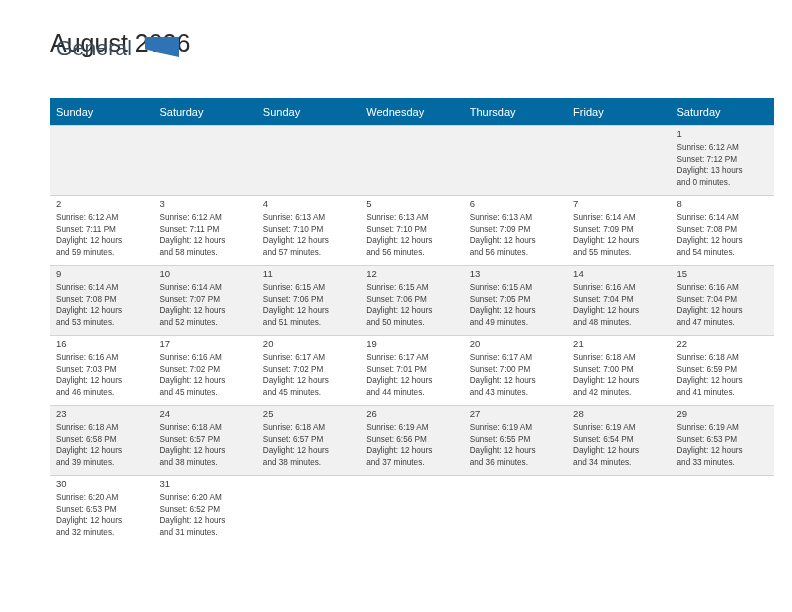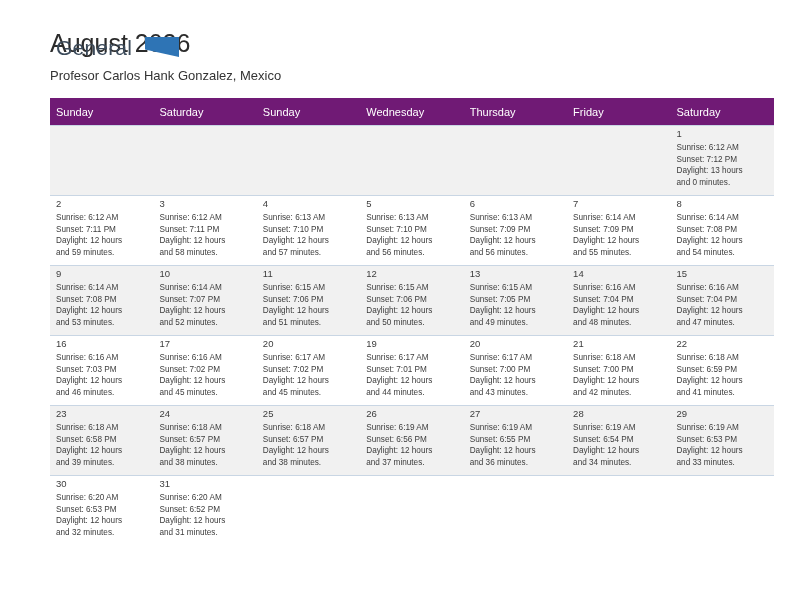--- a/index.html
+++ b/index.html
@@ -70,21 +70,21 @@
     margin-top: 10px;
     line-height: 16px;
   }
   table.cal {
     border-collapse: collapse;
     width: 724px;
     margin-top: 12px;
     table-layout: fixed;
   }
   table.cal th {
-    background: #701a75;
+    background: #0369a1;
     color: #ffffff;
     font-size: 11px;
     font-weight: normal;
     text-align: left;
     padding: 5px 0 5px 6px;
     height: 17px;
     border: none;
   }
   table.cal td {
     vertical-align: top;
@@ -123,21 +123,20 @@
 
 <div class="page">
 
   <div class="header">
     <div class="logo">
       <span class="logo-general">General</span>
       <span class="logo-flag"></span>
     </div>
     <div class="title-block">
       <div class="cal-title">August 2026</div>
-      <div class="cal-sub">Profesor Carlos Hank Gonzalez, Mexico</div>
     </div>
   </div>
 
   <table class="cal">
     <thead>
       <tr>
         <th>Sunday</th>
         <th>Saturday</th>
         <th>Sunday</th>
         <th>Wednesday</th>

